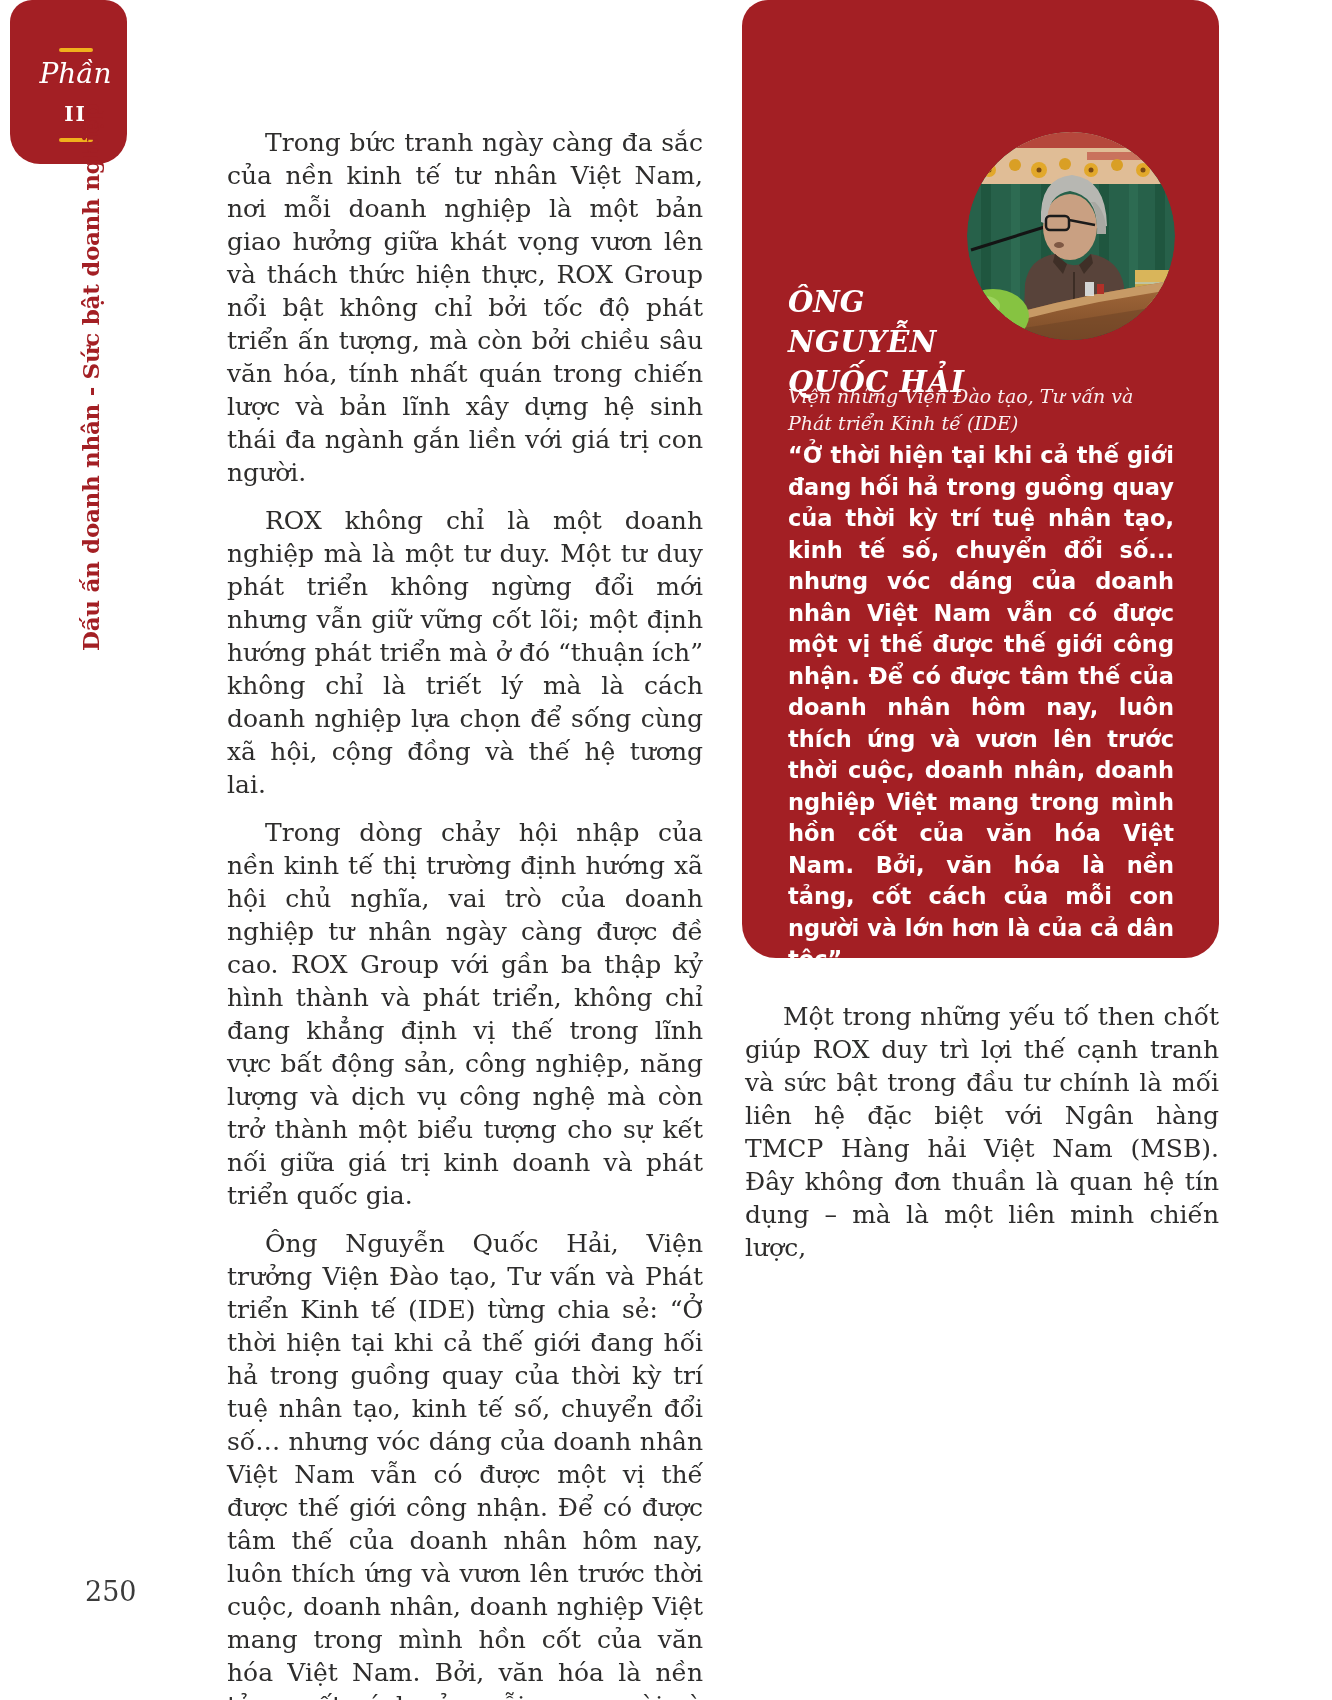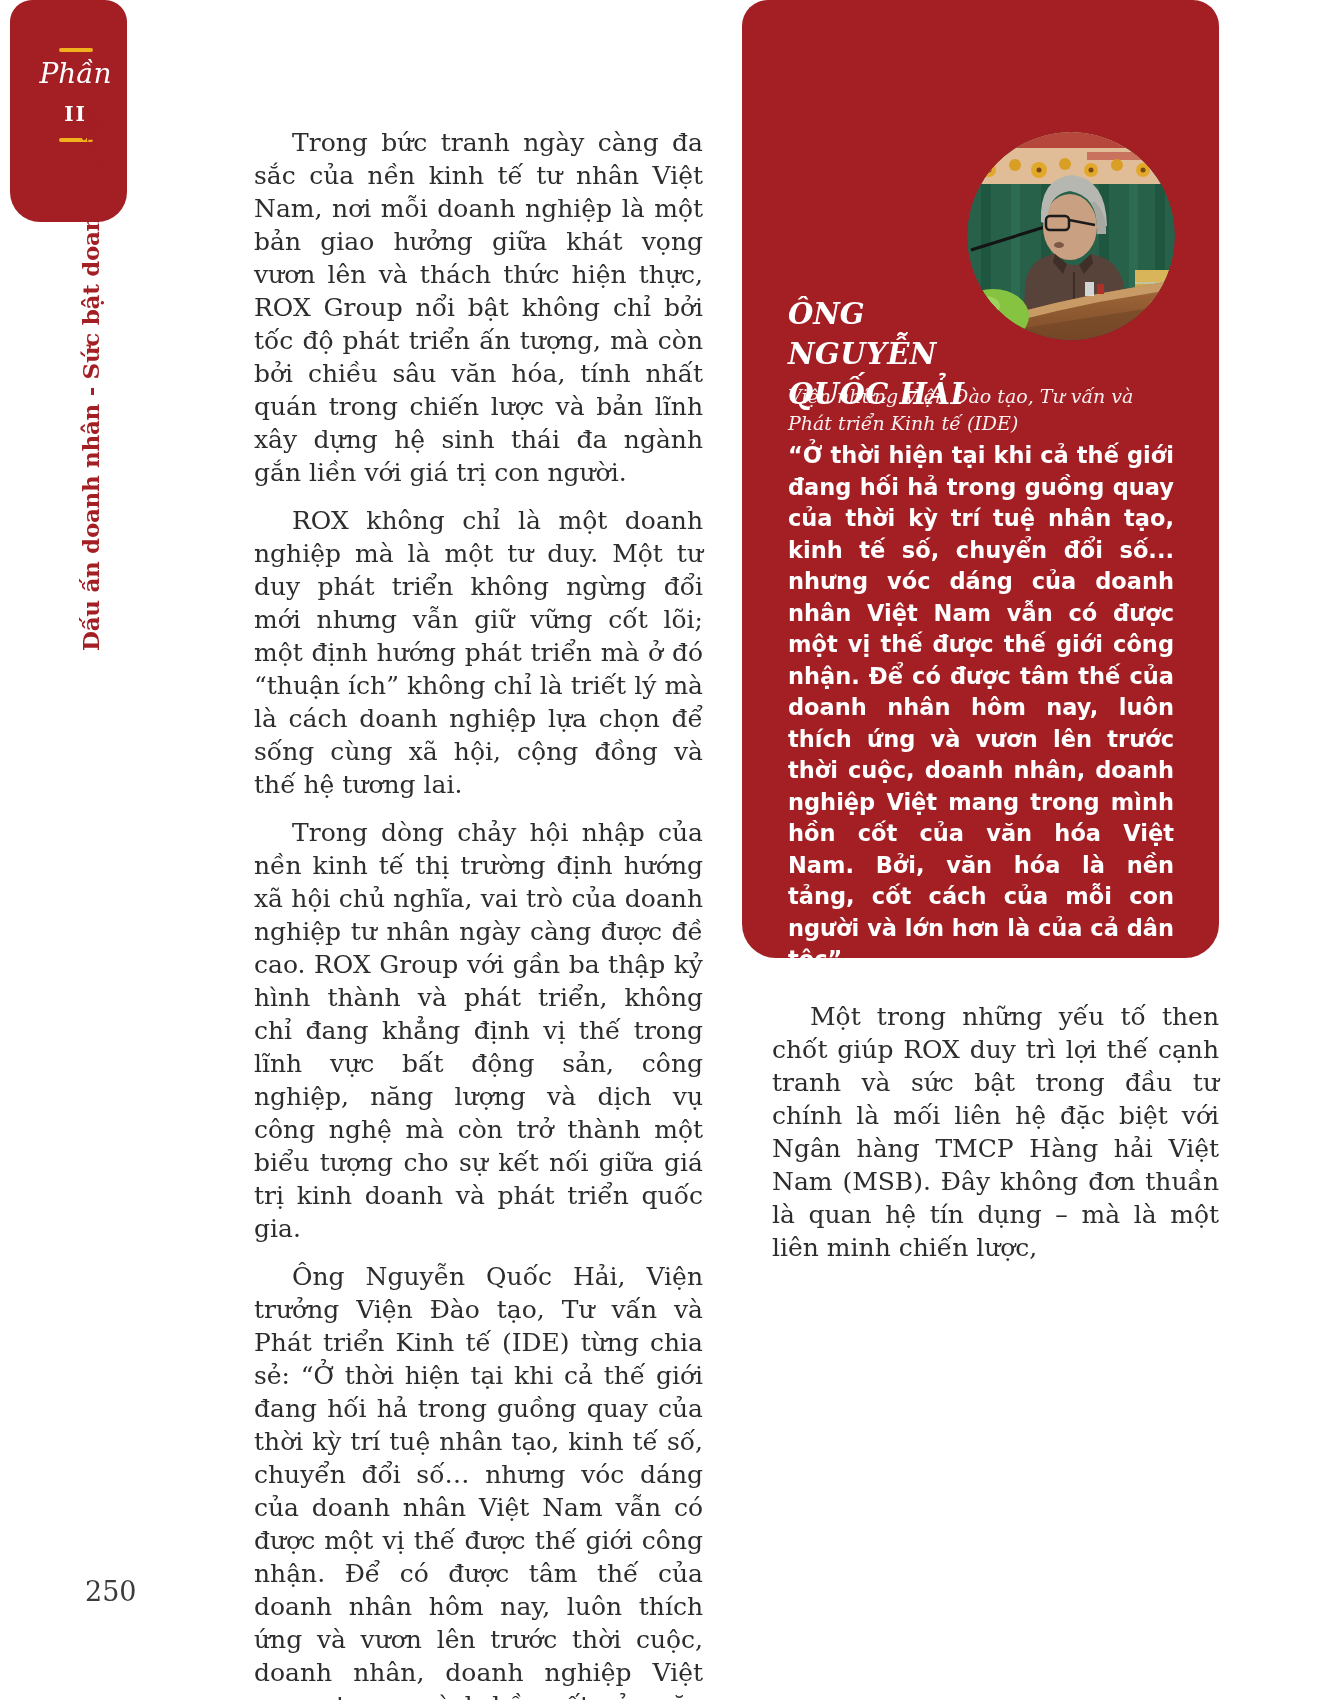--- a/index.html
+++ b/index.html
@@ -13,21 +13,21 @@
     width:1332px;height:1700px;
     background:#ffffff;
     font-family:"DejaVu Serif", serif;
     color:var(--ink);
     overflow:hidden;
   }
 
   
   .part-tab{
     position:absolute;left:10px;top:0px;
-    width:117px;height:222px;
+    width:117px;height:164px;
     background:var(--accent-red);
     border-radius:0 0 30px 30px;
     border-top-left-radius:22px;border-top-right-radius:22px;
     display:flex;flex-direction:column;align-items:center;
     padding-left:14px;box-sizing:border-box;
   }
   .gold-rule{width:34px;height:4px;background:var(--gold);border-radius:2px;}
   .rule-top{margin-top:48px;}
   .rule-bottom{margin-top:12px;}
   .part-word{
@@ -57,34 +57,34 @@
   }
 
   
   .col{position:absolute;text-align:justify;}
   .col-left{left:227px;top:126px;width:476px;}
   .col-right{left:745px;top:1000px;width:474px;}
   .col p{
     margin:0 0 15px 0;
     font-size:25px;line-height:33px;
   }
-  .col p.indent{text-indent:38px;margin-left:27px;}
+  .col p.indent{text-indent:38px;}
 
   
   .callout{
     position:absolute;left:742px;top:0px;width:477px;height:958px;
     background:var(--accent-red);
     border-radius:26px 26px 34px 34px;
   }
   .speaker-photo{
     position:absolute;left:225px;top:132px;width:208px;height:208px;
     border-radius:50%;display:block;
   }
   .callout-name{
-    position:absolute;left:46px;top:294px;width:260px;
+    position:absolute;left:46px;top:282px;width:260px;
     color:#ffffff;
     font-family:"DejaVu Serif", serif;
     font-weight:bold;font-style:italic;
   }
   .honorific{display:block;font-size:29px;line-height:40px;}
   .speaker-name{display:block;font-size:29px;line-height:40px;letter-spacing:0.5px;}
   .callout-title{
     position:absolute;left:46px;top:383px;width:360px;
     color:rgba(255,255,255,0.93);
     font-style:italic;font-size:19px;line-height:27px;

